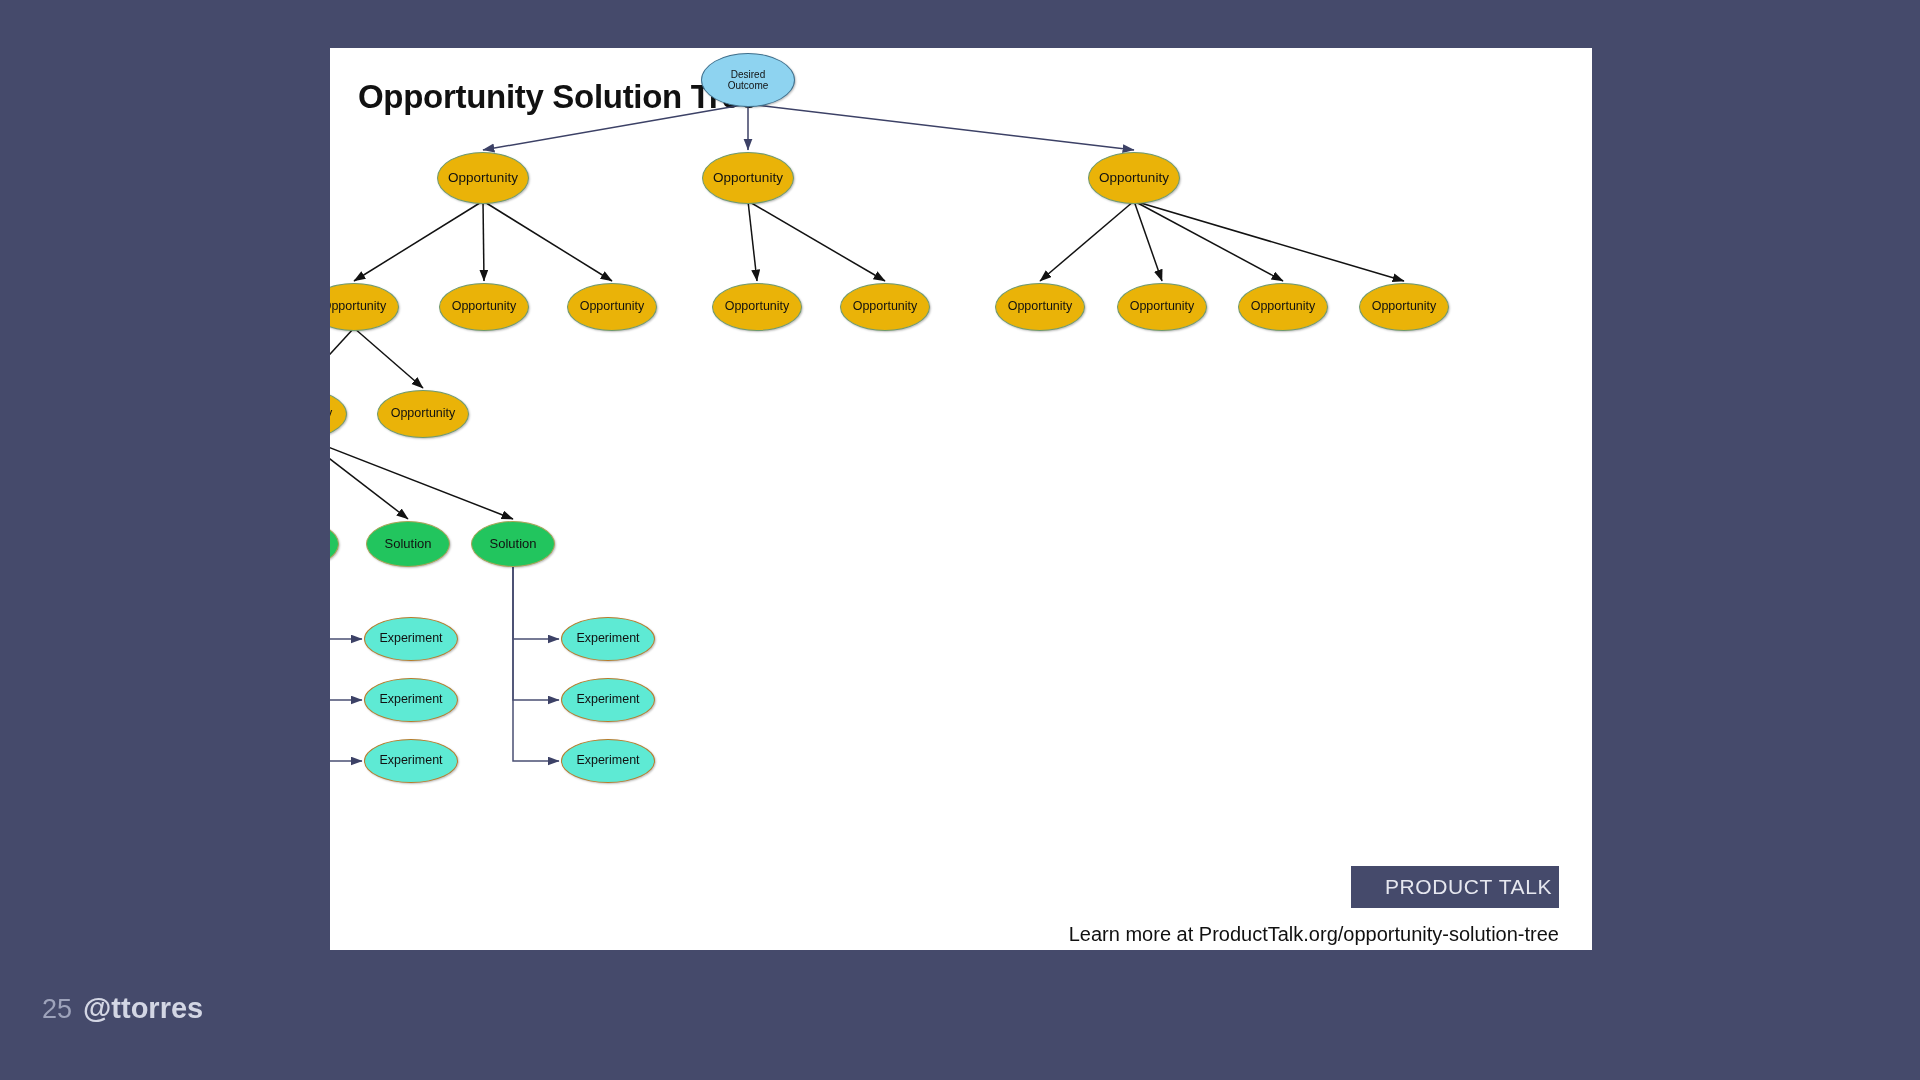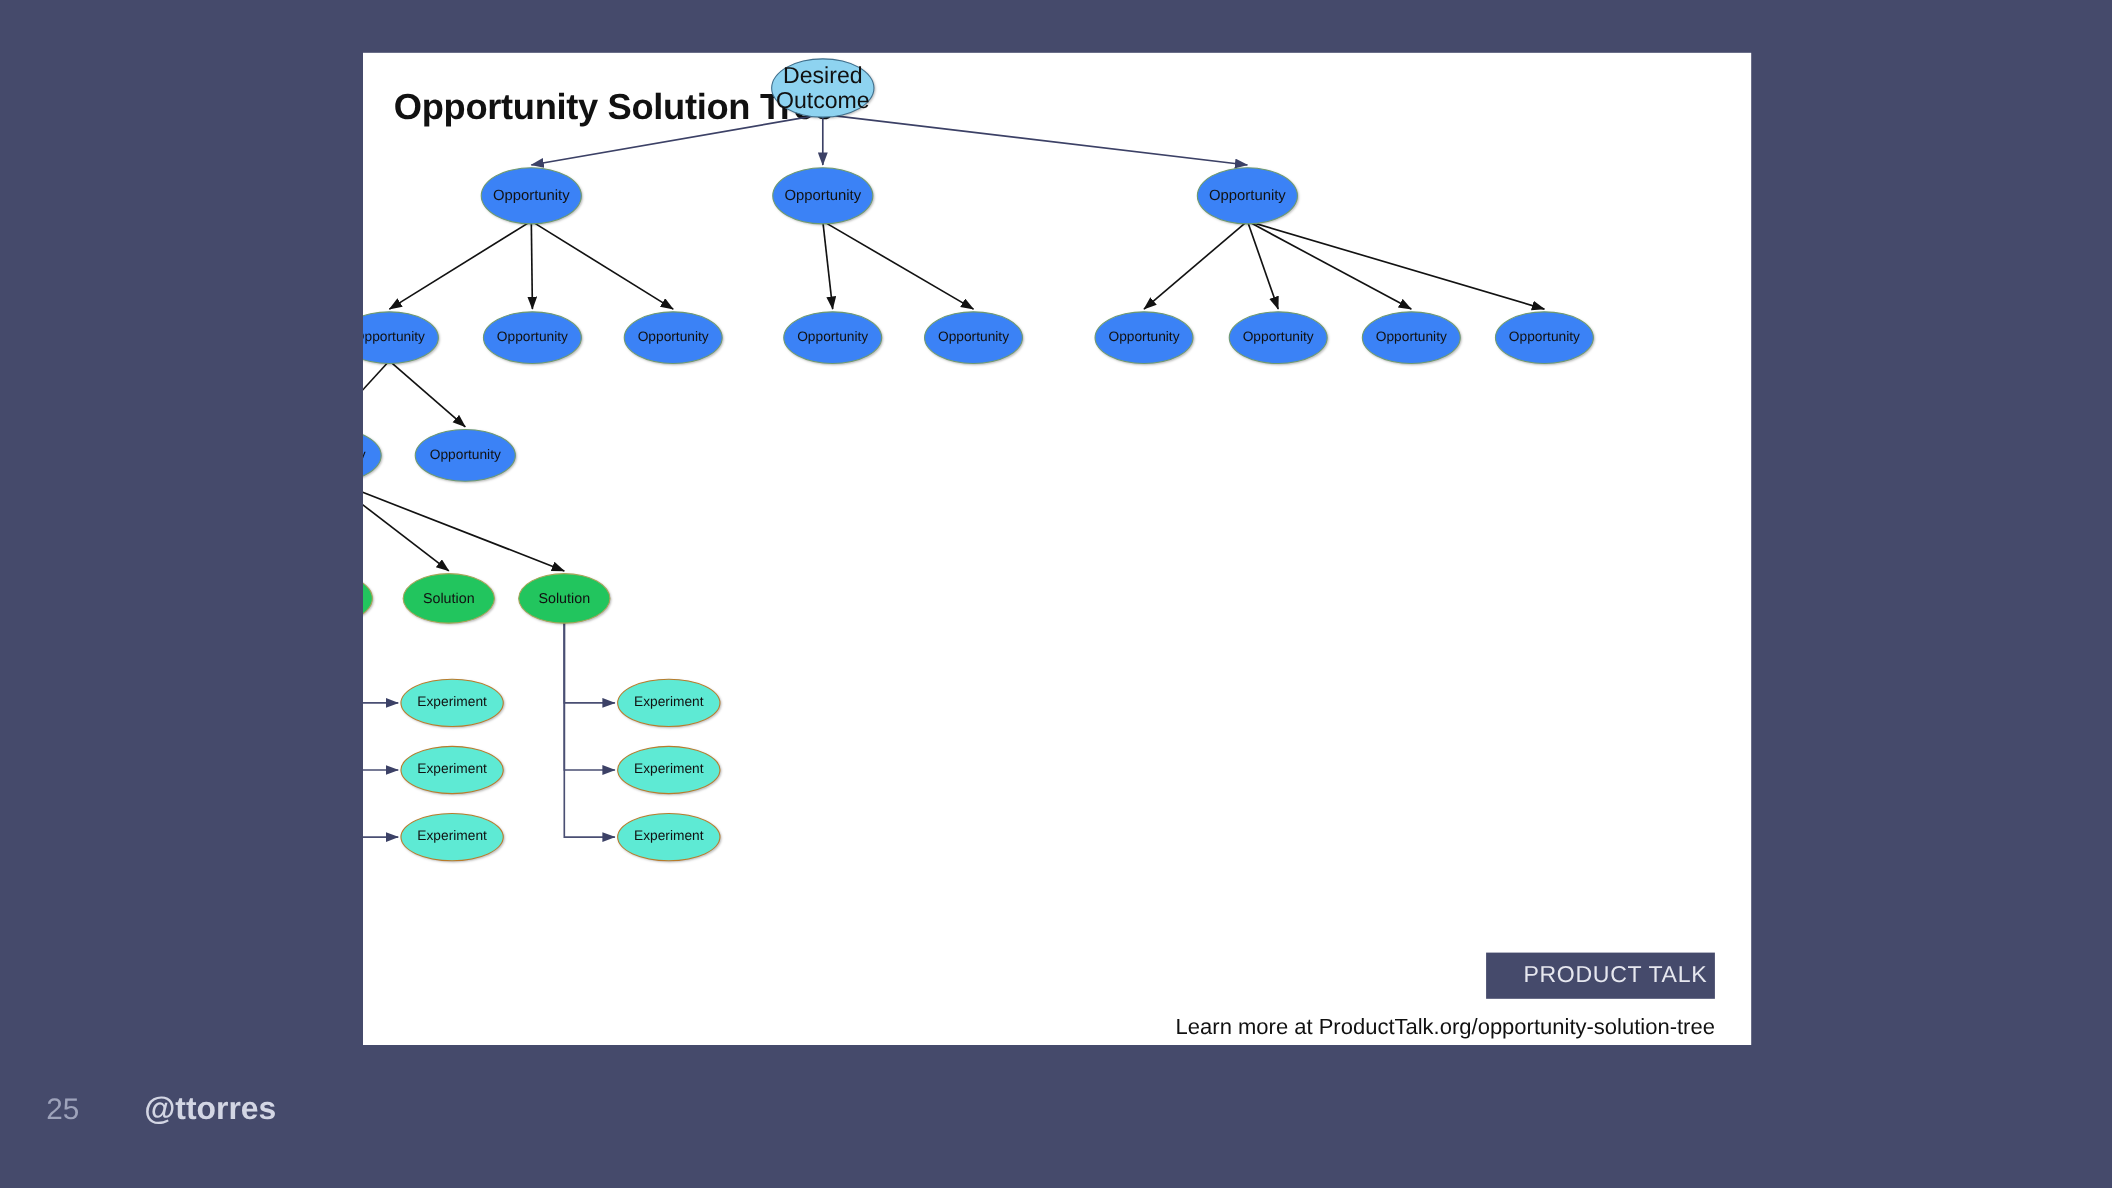--- a/index.html
+++ b/index.html
@@ -65,26 +65,26 @@
     text-align: center;
     border-radius: 50%;
     line-height: 1.1;
     color: #111111;
     box-shadow: 1px 1px 2px rgba(0,0,0,0.25);
   }
 
   .node-outcome {
     background: #8ed3f0;
     border: 1.4px solid #3f6f8c;
-    font-size: 21px;
+    font-size: 10px;
     align-items: center;
   }
 
   .node-opportunity {
-    background: #3b82f6;
+    background: #eab308;
     border: 1.4px solid #6f9a6f;
     font-size: 12.5px;
   }
 
   .node-opportunity-l1 { font-size: 13.5px; }
 
   .node-solution {
     background: #22c55e;
     border: 1.4px solid #a8a457;
     font-size: 13px;
@@ -134,21 +134,20 @@
   }
   #page-number {
     font-size: 27px;
     color: #9ea3bb;
     font-weight: normal;
   }
   #twitter-handle {
     font-size: 29px;
     color: #d3d6e4;
     font-weight: bold;
-    margin-left: 48px;
   }
 </style>
 </head>
 <body>
 
 <div id="slide-card">
 
   <div id="slide-title">Opportunity Solution Tree</div>
 
   <div id="diagram-canvas">

